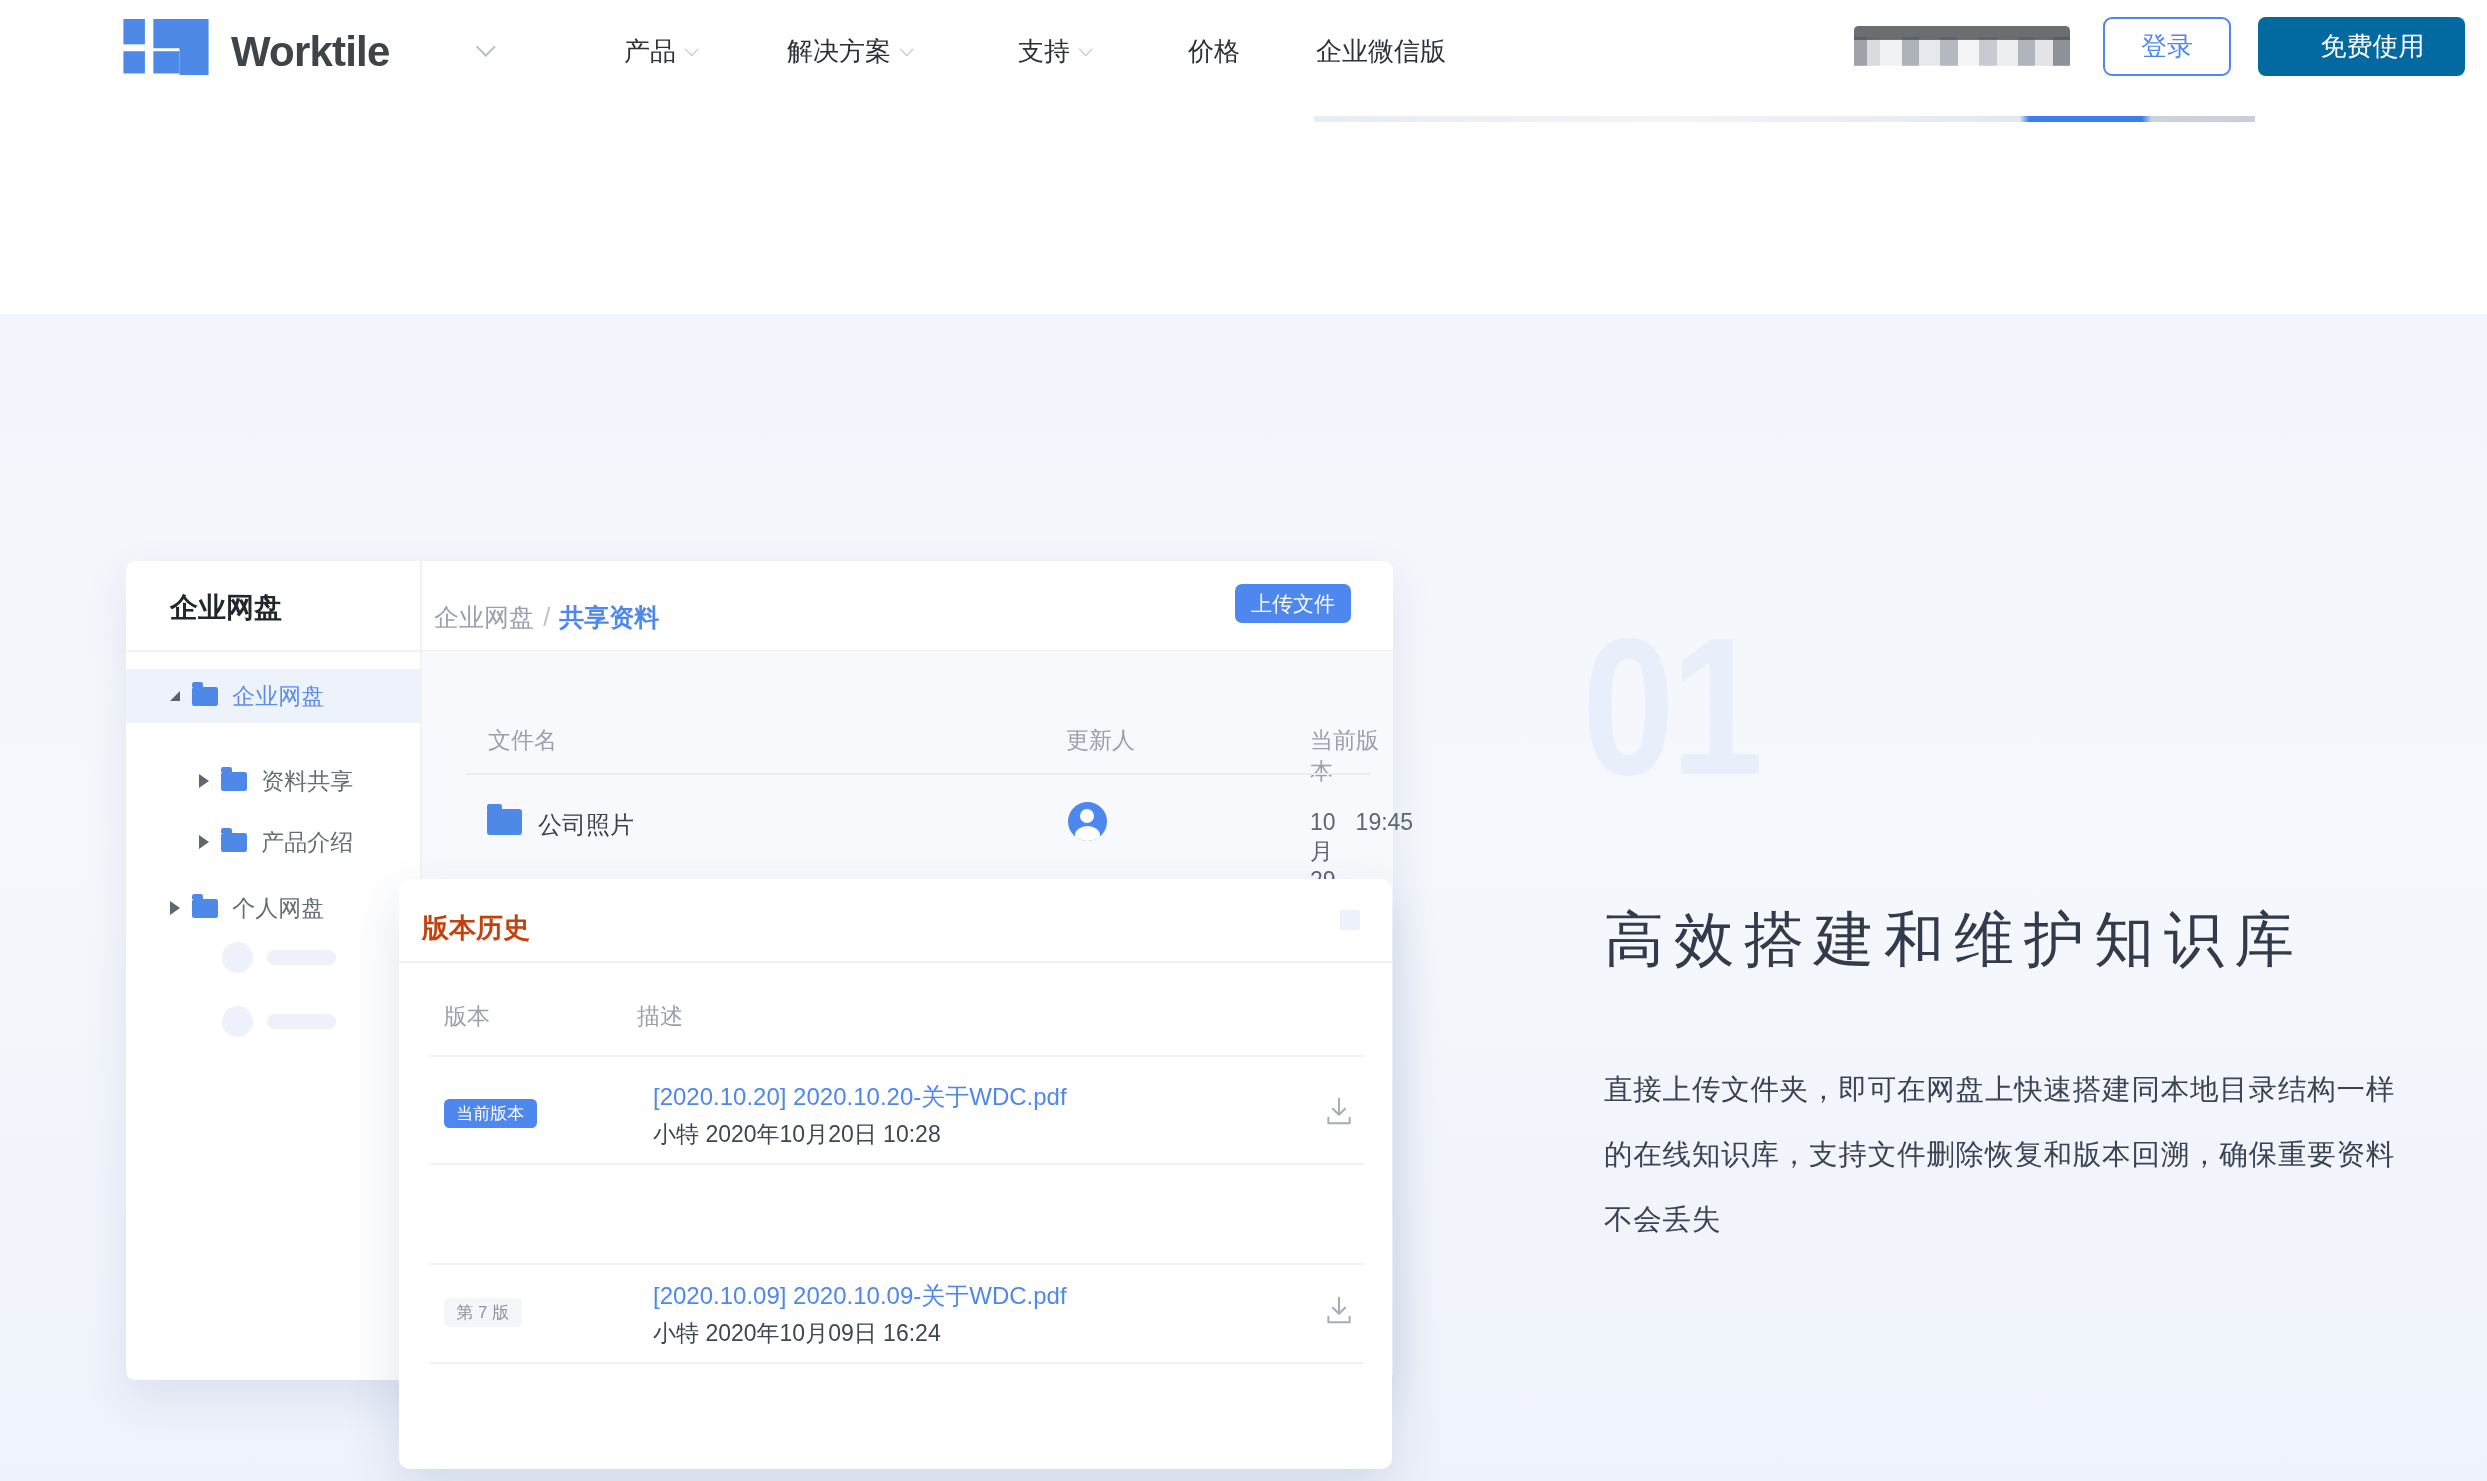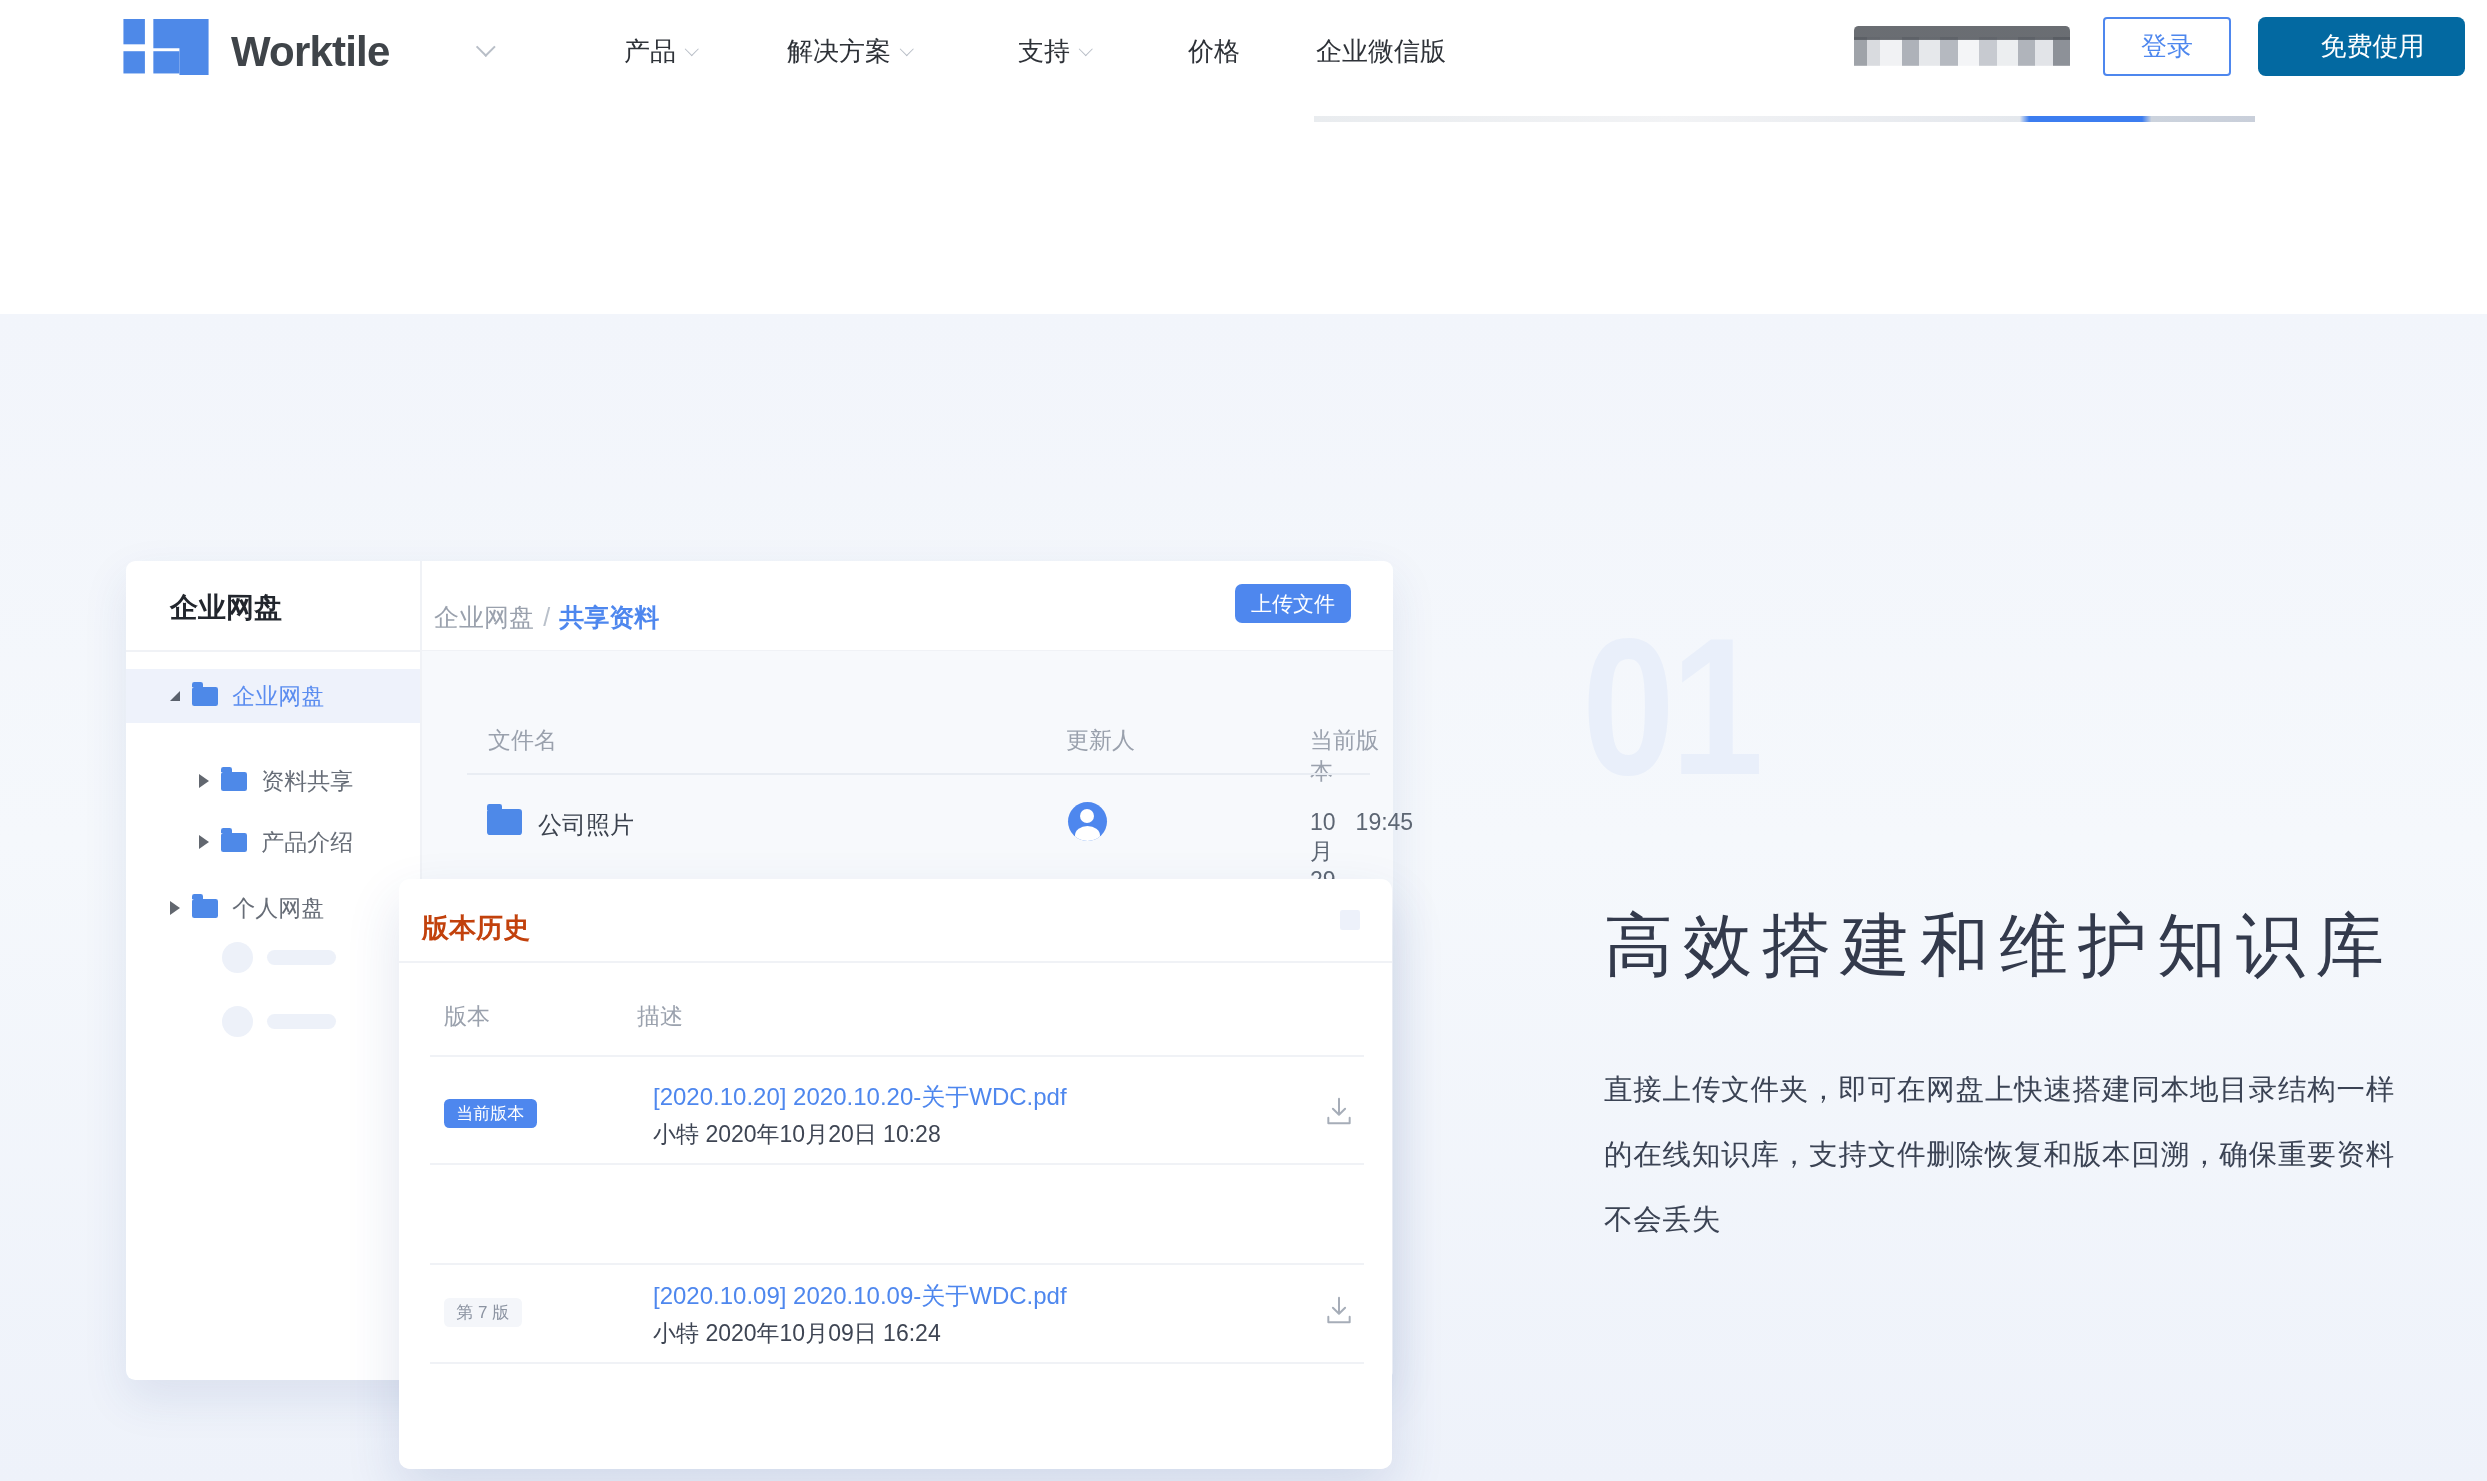--- a/index.html
+++ b/index.html
@@ -15,21 +15,21 @@
   .chev.small{width:8.5px;height:8.5px;border-width:1.9px;}
   .nav-item{position:absolute;top:34px;font-size:26px;color:#2e3238;display:flex;align-items:center;gap:10.8px;cursor:pointer;}
   .nav-item .chev{margin-top:-6.2px;}
   .phone-mask{position:absolute;left:1854px;top:26px;width:216px;height:48px;overflow:hidden;
     background:
       linear-gradient(180deg, rgba(80,84,90,.85) 0 28%, rgba(255,255,255,0) 30%),
       linear-gradient(90deg,#9fa3a9 0 6%,#d9dbdf 6% 12%,#f1f2f4 12% 22%,#aeb2b9 22% 30%,#e6e8eb 30% 40%,#b5b9c0 40% 48%,#f4f5f7 48% 58%,#c7cad0 58% 66%,#eceef0 66% 76%,#b0b4bb 76% 84%,#e2e4e8 84% 92%,#8d9198 92% 100%);
     background-size:100% 100%,100% 60%;background-repeat:no-repeat;background-position:0 0,0 55%;
     border-radius:4.6px;}
   .btn-login{position:absolute;left:2103px;top:17px;width:128px;height:59px;box-sizing:border-box;
-    border:2.3px solid #4e87ee;border-radius:4px;background:#fff;color:#4e87ee;font-size:26px;
+    border:2.3px solid #4e87ee;border-radius:9px;background:#fff;color:#4e87ee;font-size:26px;
     display:flex;align-items:center;justify-content:center;cursor:pointer;}
   .btn-signup{position:absolute;left:2258px;top:17px;width:185px;height:59px;background:#0369a1;border-radius:7.7px;
     color:#fff;font-size:26px;display:flex;align-items:center;justify-content:center;cursor:pointer;padding-left:22px;}
 
   
   .hero-strip{position:absolute;left:1314px;top:116px;width:941px;height:6.2px;z-index:5;
     background:linear-gradient(90deg,#e9ecef 0%,#f2f3f5 38%,#e6e9ee 70%,#e4e8ed 75%,#3c7df0 76%,#3c7df0 88%,#ccd3dd 89%,#c9cfda 100%);}
 
   
   .section{position:absolute;left:0;top:314px;width:2487px;height:1168px;
@@ -84,21 +84,21 @@
   .vm-sep{position:absolute;left:31px;right:28px;height:1.5px;background:#f0f2f6;}
   .vm-row{position:absolute;left:0;right:0;height:99px;}
   .vm-badge{position:absolute;left:45px;top:35px;height:29px;padding:0 12.3px;border-radius:5.4px;font-size:17px;
     display:flex;align-items:center;justify-content:center;background:#f4f6fa;color:#8b93a1;white-space:nowrap;}
   .vm-badge.current{background:#4e87ee;color:#fff;}
   .vm-file{position:absolute;left:254px;top:17px;font-size:24px;color:#4e87ee;cursor:pointer;white-space:nowrap;}
   .vm-meta{position:absolute;left:254px;top:55px;font-size:23px;color:#3e4553;white-space:nowrap;}
   .vm-download{position:absolute;right:37px;top:31px;width:32px;height:32px;cursor:pointer;}
 
   
-  .feature-title{position:absolute;left:1604px;top:900px;font-size:69px;font-weight:500;color:#333a4c;letter-spacing:10px;white-space:nowrap;}
+  .feature-title{position:absolute;left:1604px;top:900px;font-size:60px;font-weight:500;color:#333a4c;letter-spacing:10px;white-space:nowrap;}
   .feature-desc{position:absolute;left:1604px;top:1057px;width:894px;font-size:28.5px;color:#3b4354;line-height:65px;letter-spacing:0.8px;}
 </style>
 </head>
 <body>
 
 <div class="page">
 
   <div class="navbar">
     <svg class="logo" viewBox="0 0 111 73">
       <rect x="0" y="0" width="28" height="33" fill="#4e89e8"></rect>

